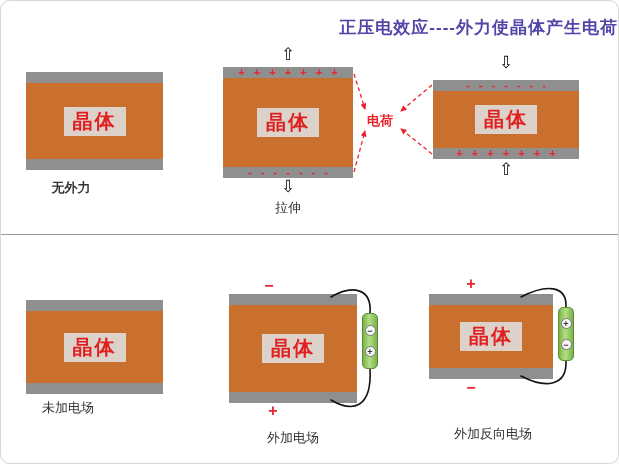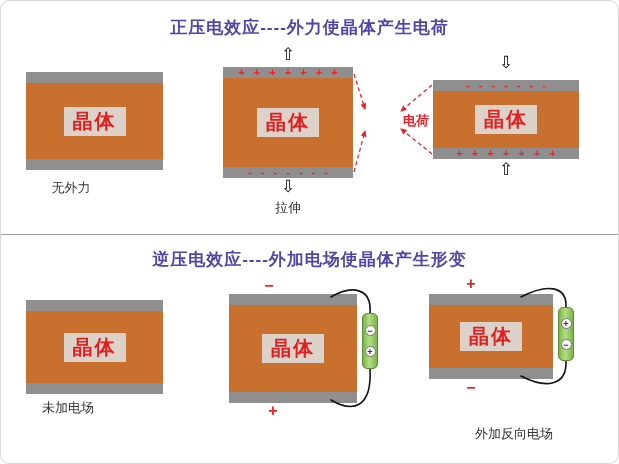--- a/index.html
+++ b/index.html
@@ -5,21 +5,21 @@
   * { margin:0; padding:0; box-sizing:border-box; }
   html,body { background:#ffffff; }
   body { font-family:"Liberation Sans","DejaVu Sans",sans-serif; }
 
   .canvas {
     position:relative; width:619px; height:464px;
     background:#fff; border:1px solid #d8d8d8; border-radius:10px;
     overflow:hidden; box-shadow:0 1px 4px rgba(0,0,0,.06);
   }
   .section-title {
-    position:absolute; left:0; width:100%; text-align:center;
+    position:absolute; left:0; width:100%; text-align:right;
     font-size:17px; font-weight:bold; color:var(--title-purple,#5145a8);
     letter-spacing:1px;
   }
   .divider { position:absolute; left:0; right:0; border-top:1px solid #9a9a9a; }
 
   .crystal { position:absolute; display:flex; flex-direction:column; }
   .electrode {
     height:11px; background:var(--electrode-gray,#8f8f8f);
     color:var(--charge-red,#e8232a); font-weight:bold; font-size:11px;
     line-height:11px; text-align:center; word-spacing:6px; overflow:hidden;
@@ -66,78 +66,78 @@
 
   <div class="section-title" style="top:15px;">正压电效应----外力使晶体产生电荷</div>
 
   <div class="crystal" style="left:25px;top:71px;width:137px;height:98px;">
     <div class="electrode"></div>
     <div class="crystal-body">
       <span class="crystal-label">晶体</span>
     </div>
     <div class="electrode"></div>
   </div>
-  <div class="caption" style="left:20px;top:178px;width:100px;">无外力</div>
+  <div class="caption" style="left:20px;top:178px;width:100px;font-weight:bold;">无外力</div>
 
   <div class="force-arrow" style="left:278px;top:45px;">⇧</div>
   <div class="crystal" style="left:222px;top:66px;width:130px;height:111px;">
     <div class="electrode">+ + + + + + +</div>
     <div class="crystal-body">
       <span class="crystal-label">晶体</span>
     </div>
     <div class="electrode">- - - - - - -</div>
   </div>
   <div class="force-arrow" style="left:278px;top:177px;">⇩</div>
   <div class="caption" style="left:237px;top:198px;width:100px;font-family:Liberation Mono, monospace;">拉伸</div>
 
-  <div class="charge-label" style="left:366px;top:111px;margin-left:36px;">电荷</div>
+  <div class="charge-label" style="left:366px;top:111px;">电荷</div>
 
   <div class="force-arrow" style="left:496px;top:53px;">⇩</div>
   <div class="crystal" style="left:432px;top:79px;width:146px;height:79px;">
     <div class="electrode">- - - - - - -</div>
     <div class="crystal-body">
       <span class="crystal-label">晶体</span>
     </div>
     <div class="electrode">+ + + + + + +</div>
   </div>
   <div class="force-arrow" style="left:496px;top:160px;">⇧</div>
 
   <div class="divider" style="top:233px;"></div>
 
-  <div class="section-title" style="top:247px;">逆压电效应----外加电场使晶体产生形变</div>
 
   <div class="crystal" style="left:25px;top:299px;width:137px;height:94px;">
     <div class="electrode"></div>
     <div class="crystal-body">
       <span class="crystal-label">晶体</span>
     </div>
     <div class="electrode"></div>
   </div>
   <div class="caption" style="left:17px;top:398px;width:100px;">未加电场</div>
 
   <div class="charge-sign" style="left:258px;top:276px;">−</div>
   <div class="crystal" style="left:228px;top:293px;width:128px;height:109px;">
     <div class="electrode"></div>
     <div class="crystal-body">
       <span class="crystal-label">晶体</span>
     </div>
     <div class="electrode"></div>
   </div>
   <div class="charge-sign" style="left:262px;top:401px;">+</div>
+  <div class="caption" style="left:242px;top:428px;width:100px;">外加电场</div>
 
   <div class="charge-sign" style="left:460px;top:274px;">+</div>
   <div class="crystal" style="left:428px;top:293px;width:124px;height:85px;">
     <div class="electrode"></div>
     <div class="crystal-body">
       <span class="crystal-label">晶体</span>
     </div>
     <div class="electrode"></div>
   </div>
   <div class="charge-sign" style="left:460px;top:378px;">−</div>
-  <div class="caption" style="left:432px;top:424px;width:120px;text-align:right;">外加反向电场</div>
+  <div class="caption" style="left:432px;top:424px;width:120px;">外加反向电场</div>
 
   <svg class="overlay" width="619" height="464" viewBox="0 0 619 464">
     <defs>
       <marker id="ah" markerWidth="8" markerHeight="8" refX="5.5" refY="3" orient="auto" markerUnits="userSpaceOnUse">
         <path d="M0,0 L6.5,3 L0,6 z" fill="#e8232a"></path>
       </marker>
     </defs>
     <g stroke="#e8232a" stroke-width="1.3" stroke-dasharray="4 3" fill="none">
       <path d="M353,73 L364,108" marker-end="url(#ah)"></path>
       <path d="M353,171 L364,130" marker-end="url(#ah)"></path>

